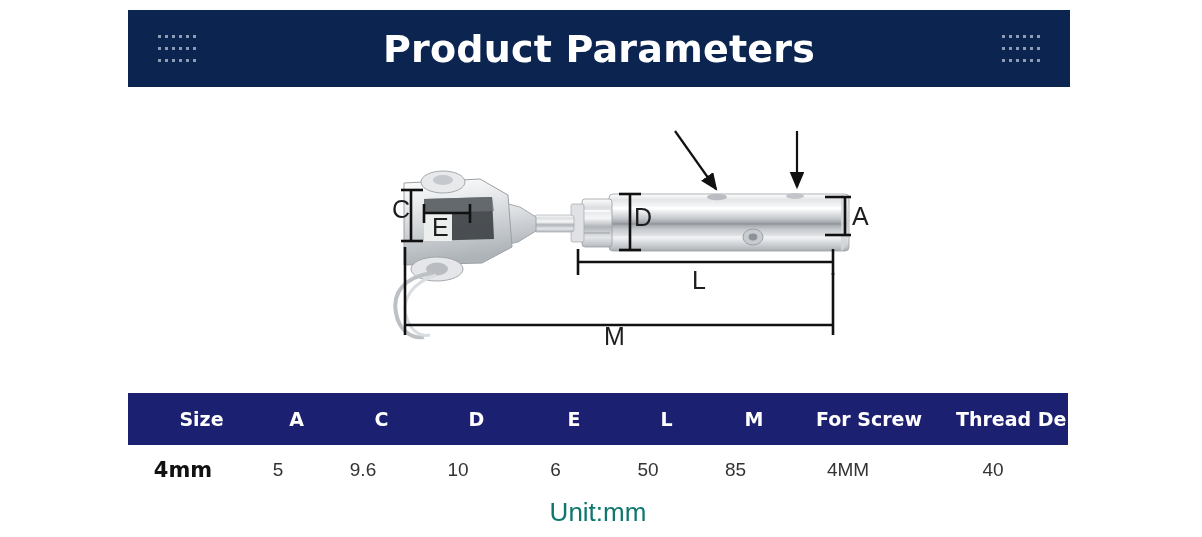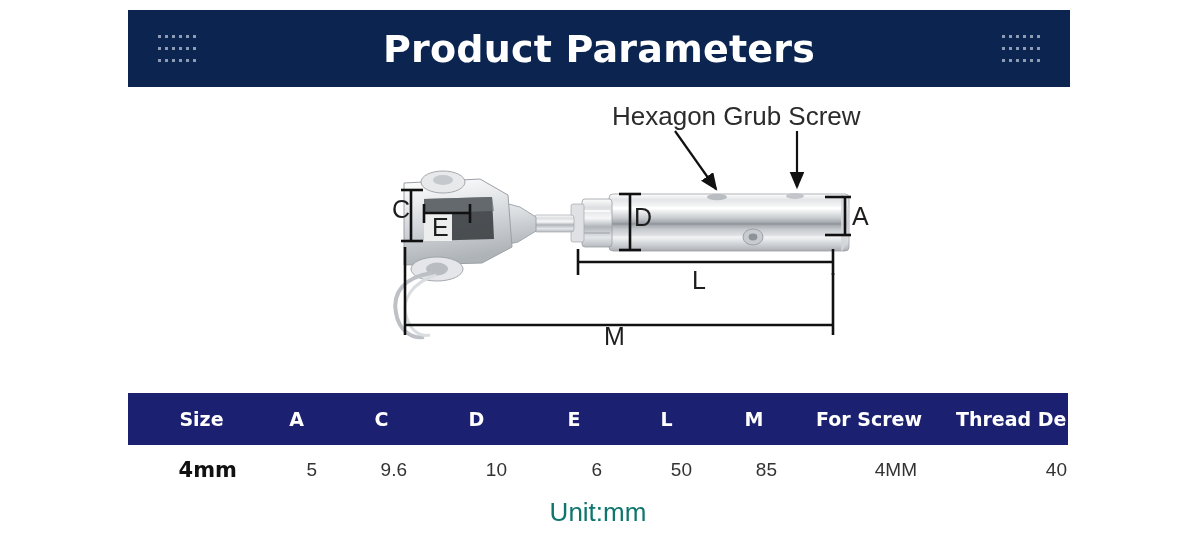--- a/index.html
+++ b/index.html
@@ -114,21 +114,21 @@
     text-align: center;
     font-family: "DejaVu Sans", sans-serif;
     white-space: nowrap;
     padding-left: 38px;
   }
   table.spec tbody td {
     background: #ffffff;
     color: #333333;
     font-size: 19px;
     height: 48px;
-    text-align: right;
+    text-align: center;
     font-family: "Liberation Sans", sans-serif;
   }
   table.spec tbody td.first-col {
     font-size: 21px;
     font-weight: bold;
     color: #111111;
     font-family: "DejaVu Sans", sans-serif;
   }
 
   .unit-note {
@@ -295,21 +295,20 @@
       <line x1="833" y1="162" x2="833" y2="188"></line>
     </g>
 
     <g stroke="#111111" stroke-width="2.6">
       <line x1="405" y1="238" x2="833" y2="238"></line>
       <line x1="405" y1="160" x2="405" y2="248"></line>
       <line x1="833" y1="186" x2="833" y2="248"></line>
     </g>
   </svg>
 
-  <div class="callout-label">Hexagon Grub Screw</div>
 
   <div class="dim-label dim-C">C</div>
   <div class="dim-label dim-E">E</div>
   <div class="dim-label dim-D">D</div>
   <div class="dim-label dim-A">A</div>
   <div class="dim-label dim-L">L</div>
   <div class="dim-label dim-M">M</div>
 </div>
 
 <div class="table-wrap">

